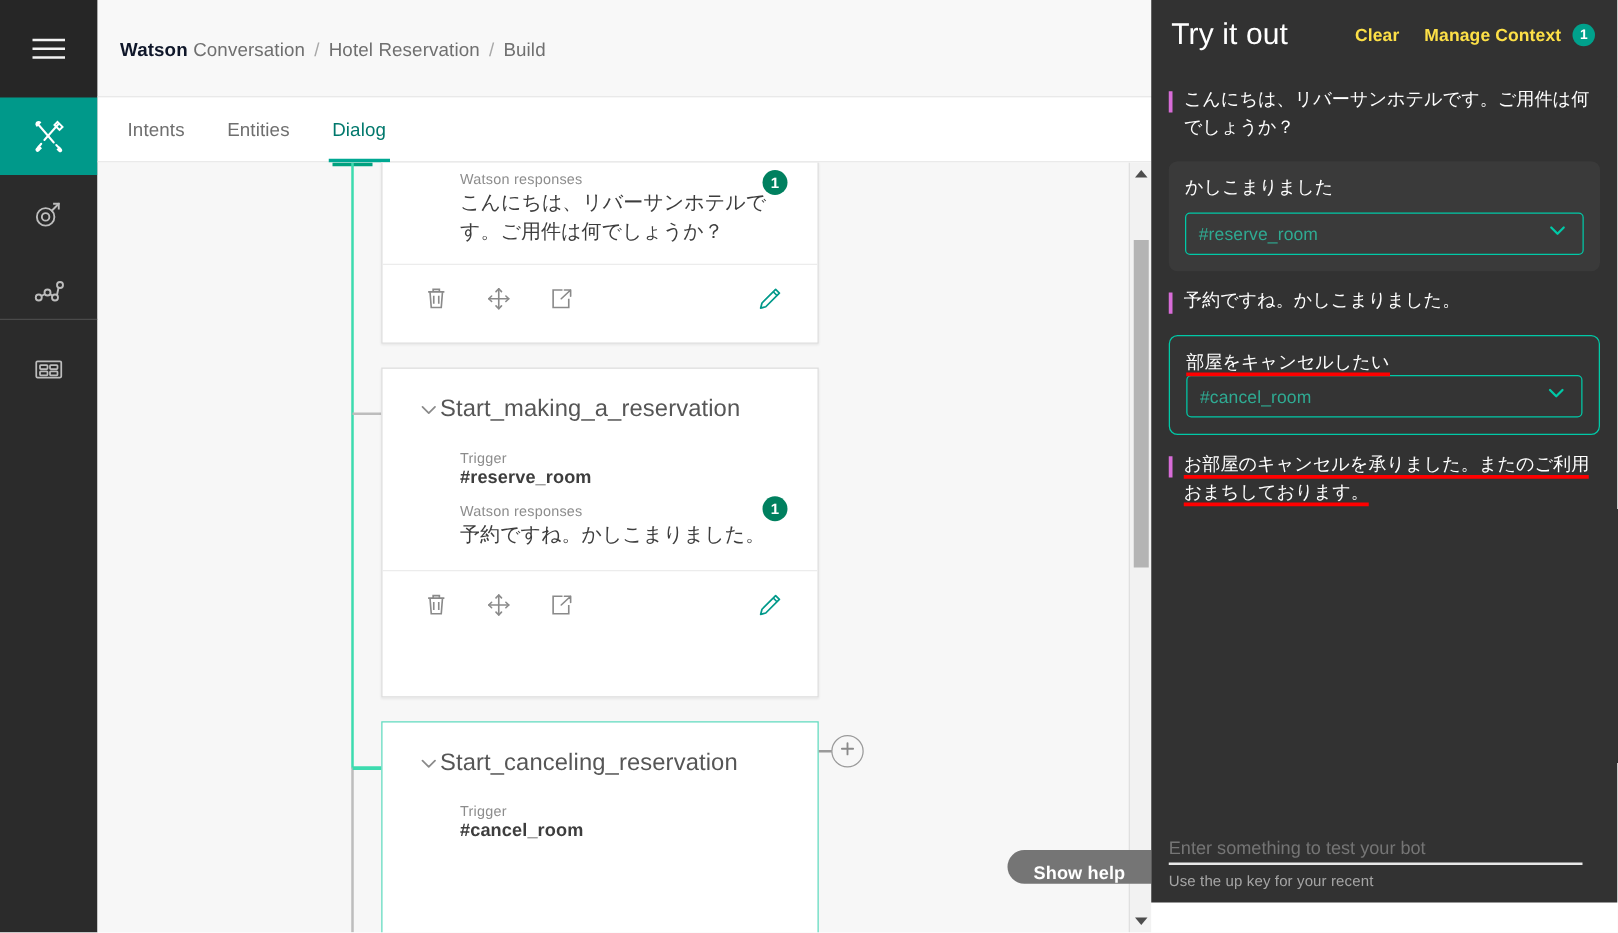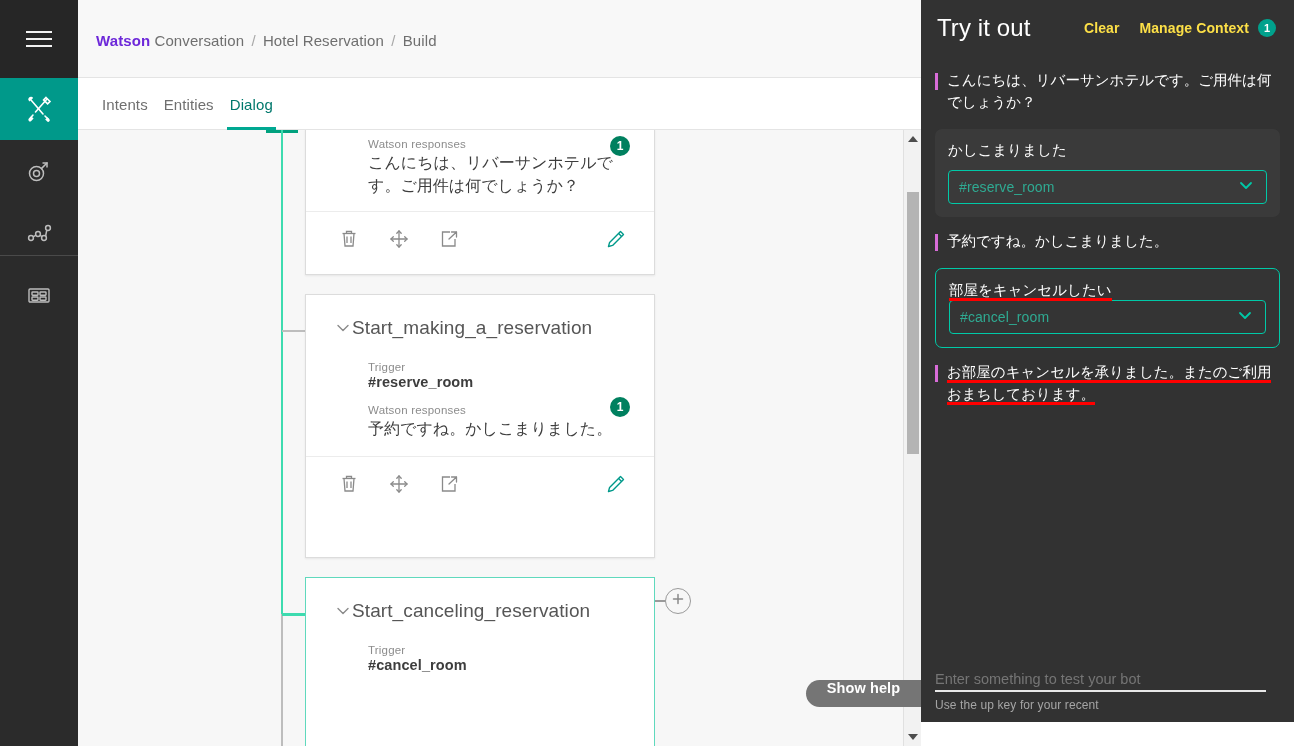--- a/index.html
+++ b/index.html
@@ -37,35 +37,35 @@
 
   
   .topbar {
     position: absolute; left: 78px; top: 0; width: 1216px; height: 78px;
     background: #f8f8f8; border-bottom: 1px solid #e4e4e4;
   }
   .breadcrumb {
     position: absolute; left: 18px; top: 32px;
     font-size: 15px; color: #6f6f6f; letter-spacing: .1px; white-space: nowrap;
   }
-  .breadcrumb .b-strong { color: #6d28d9; font-weight: bold; }
+  .breadcrumb .b-strong { color: #0f172a; font-weight: bold; }
   .breadcrumb .b-sep { color: #a8a8a8; padding: 0 3px; }
   .breadcrumb .b-plain { color: #6f6f6f; }
   .topbar-actions {
     position: absolute; right: 22px; top: 18px;
     display: flex; align-items: center; gap: 22px;
   }
   .icon-btn { cursor: pointer; display: flex; align-items: center; justify-content: center; }
 
   
   .tabsbar {
     position: absolute; left: 78px; top: 78px; width: 843px; height: 52px;
     background: #ffffff; border-bottom: 1px solid #e4e4e4;
   }
-  .tabs { position: absolute; left: 24px; top: 0; height: 52px; display: flex; gap: 16px; }
+  .tabs { position: absolute; left: 24px; top: 0; height: 52px; display: flex; gap: 34px; }
   .tab {
     position: relative; display: flex; align-items: center; height: 52px;
     font-size: 15px; color: #6f6f6f; cursor: pointer; letter-spacing: .1px;
   }
   .tab.active { color: #00786c; font-weight: normal; text-align: right; }
   .tab.active::after {
     content: ""; position: absolute; left: -3px; right: -3px; bottom: 0;
     height: 3px; background: #00a892;
   }
 
@@ -146,21 +146,21 @@
   .vscroll .thumb {
     position: absolute; left: 3px; width: 12px; top: 62px; height: 262px;
     background: #b4b4b4;
   }
 
   
   .show-help {
     position: absolute; left: 806px; top: 680px; width: 115px; height: 27px;
     background: #757575; color: #ffffff; border-radius: 14px 0 0 14px;
     font-size: 14.5px; font-weight: bold;
-    display: flex; align-items: flex-start; justify-content: center;
+    display: flex; align-items: flex-end; justify-content: center;
     letter-spacing: .1px; cursor: pointer;
   }
 
   
   .tryit {
     position: absolute; left: 921px; top: 0; width: 373px; height: 722px;
     background: #323232;
   }
   .tryit-head {
     position: absolute; left: 0; top: 0; width: 373px; height: 56px;

